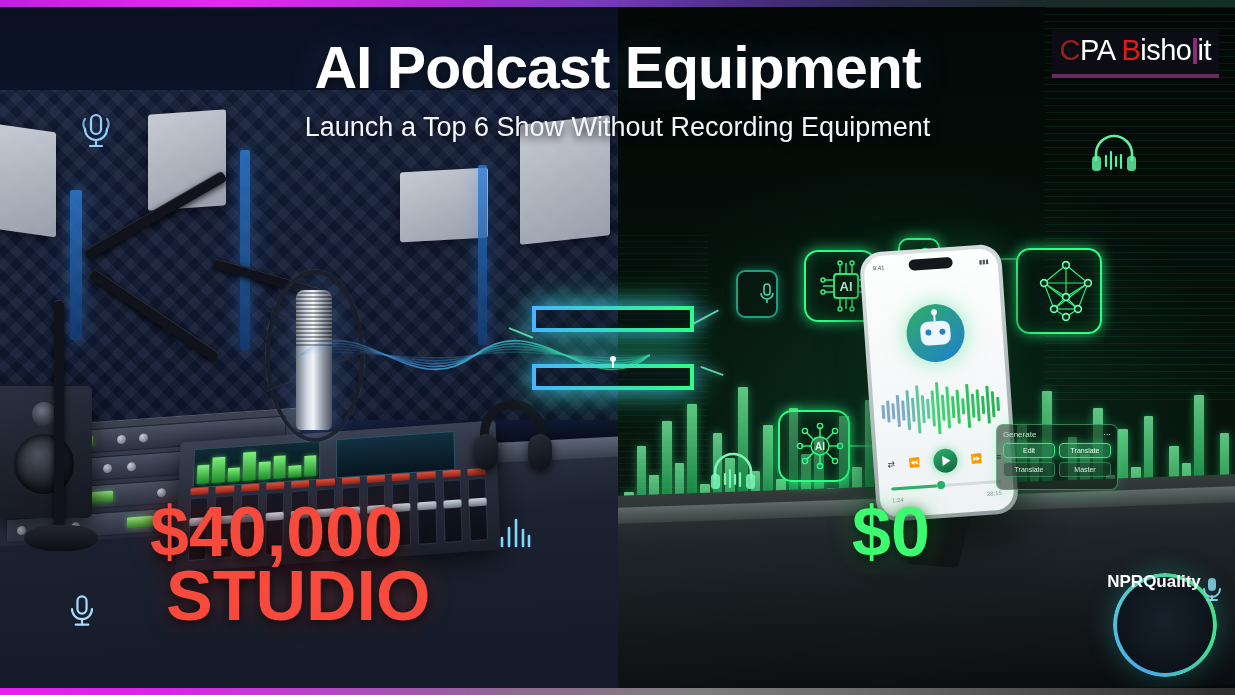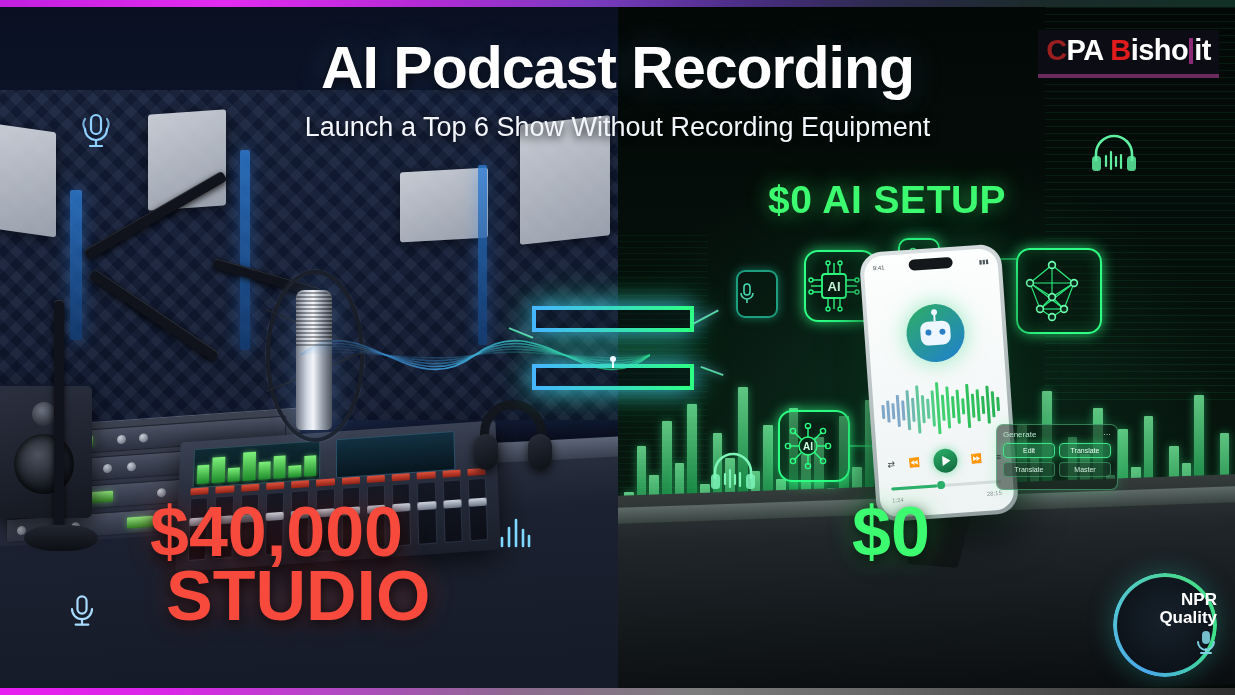--- a/index.html
+++ b/index.html
@@ -236,21 +236,21 @@
     position:absolute; left:-40px; bottom:182px; width:700px; height:16px;
     background:linear-gradient(180deg,#5e6a68,#394441);
     transform:skewY(-2deg);
   }
 
   
   .node {
     position:absolute; border:2.5px solid #2dff84; border-radius:14px;
     box-shadow:0 0 14px rgba(45,255,132,.75), inset 0 0 16px rgba(45,255,132,.22);
     background:rgba(8,30,18,.35);
-    display:flex; align-items:center; justify-content:flex-start;
+    display:flex; align-items:center; justify-content:flex-end;
     color:#9dffc4; font-weight:bold;
   }
   .node-ai1 { left:186px; top:250px; width:72px; height:72px; }
   .node-ai2 { left:160px; top:410px; width:72px; height:72px; }
   .node-nn  { left:398px; top:248px; width:86px; height:86px; }
   .node-dots{ left:280px; top:238px; width:42px; height:42px; border-radius:10px; }
   .node-mic { left:118px; top:270px; width:42px; height:48px; border-radius:9px;
               border-color:#1d9e7f; box-shadow:0 0 10px rgba(30,190,150,.55);}
   .wire {
     position:absolute; background:#2dff84; opacity:.55;
@@ -421,38 +421,38 @@
     position:absolute; left:852px; top:500px; z-index:50;
     font-size:70px; font-weight:bold; color:#3dfb70; line-height:.92;
     text-shadow:0 4px 14px rgba(0,0,0,.85), 0 0 26px rgba(61,251,112,.45);
   }
   .big-right .l2 { display:block; margin-left:-36px; }
 
   
   .logo {
     position:absolute; right:16px; top:30px; z-index:55;
     background:#0c0c14; padding:4px 8px 7px 8px;
-    font-size:29px; font-weight:bold; letter-spacing:-.5px;
+    font-size:29px; font-weight:normal; letter-spacing:-.5px;
     border-bottom:4px solid #6b2a5e;
   }
   .logo .c  { color:#9b1f1f; }
   .logo .pa { color:#fff; }
   .logo .b  { color:#e01b1b; }
   .logo .rest { color:#fff; }
   .logo .jbar {
     display:inline-block; width:4px; height:26px; background:#8e2b79;
     vertical-align:-4px; margin:0 1px;
   }
 
   
   .npr {
     position:absolute; right:18px; bottom:18px; z-index:55;
     width:104px; height:104px; border-radius:50%;
     background:radial-gradient(circle at 50% 45%, #17212b 0%, #0b1118 75%);
-    display:flex; flex-direction:column; align-items:flex-end; justify-content:center;
+    display:flex; flex-direction:row; align-items:flex-start; justify-content:center;
     box-shadow:0 0 26px rgba(40,180,170,.35);
   }
   .npr::before {
     content:''; position:absolute; inset:0; border-radius:50%;
     padding:4px;
     background:conic-gradient(from 200deg, #4aa8e8, #53c4d6, #49d98e, #3ee38a, #4aa8e8);
     -webkit-mask:linear-gradient(#000 0 0) content-box, linear-gradient(#000 0 0);
     -webkit-mask-composite:xor; mask-composite:exclude;
   }
   .npr-t1 { font-size:17px; font-weight:bold; color:#fff; line-height:1.05; z-index:2; }
@@ -912,24 +912,23 @@
       </g>
       <g stroke="#7df5b8" stroke-width="2.2" stroke-linecap="round">
         <line x1="18" y1="38" x2="18" y2="28"></line>
           <line x1="23" y1="41" x2="23" y2="24"></line>
         <line x1="28" y1="38" x2="28" y2="29"></line>
           <line x1="33" y1="40" x2="33" y2="27"></line>
       </g>
     </svg>
   </div>
 
-  <div class="title">AI Podcast Recording</div>
+  <div class="title">AI Podcast Equipment</div>
   <div class="subtitle">Launch a Top 6 Show Without Recording Equipment</div>
 
-  <div class="tag-right">$0 AI SETUP</div>
 
   <div class="big-left">
     <span class="l1">$40,000</span>
     <span class="l2">STUDIO</span>
   </div>
 
   <div class="big-right">
     <span class="l1">$0</span>
   </div>
 

